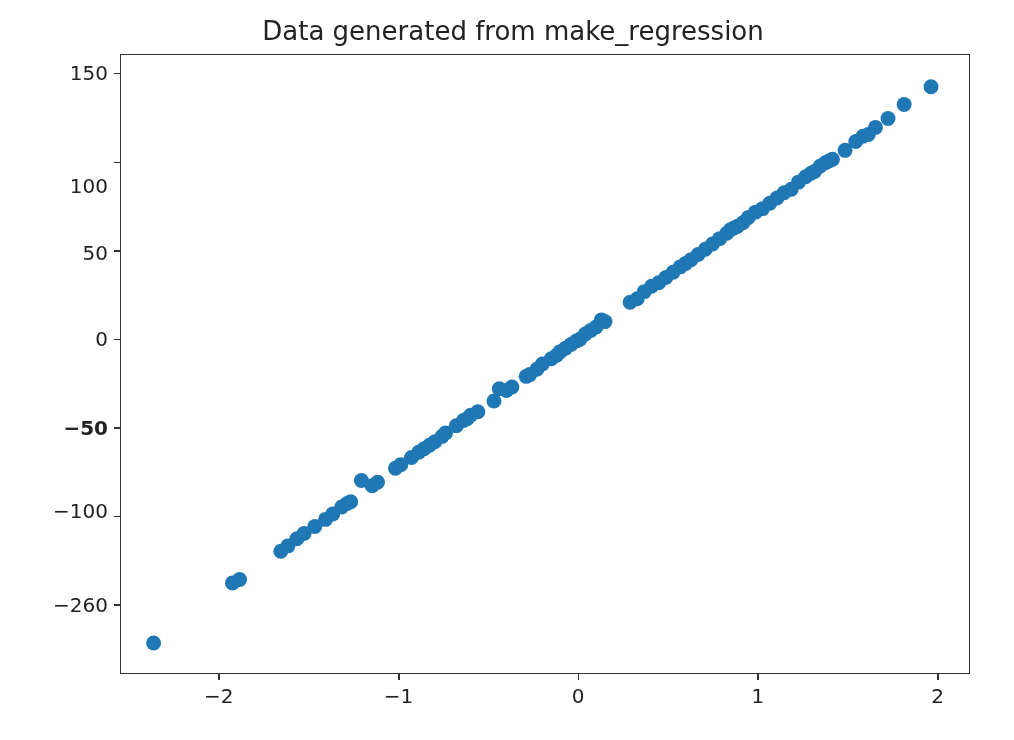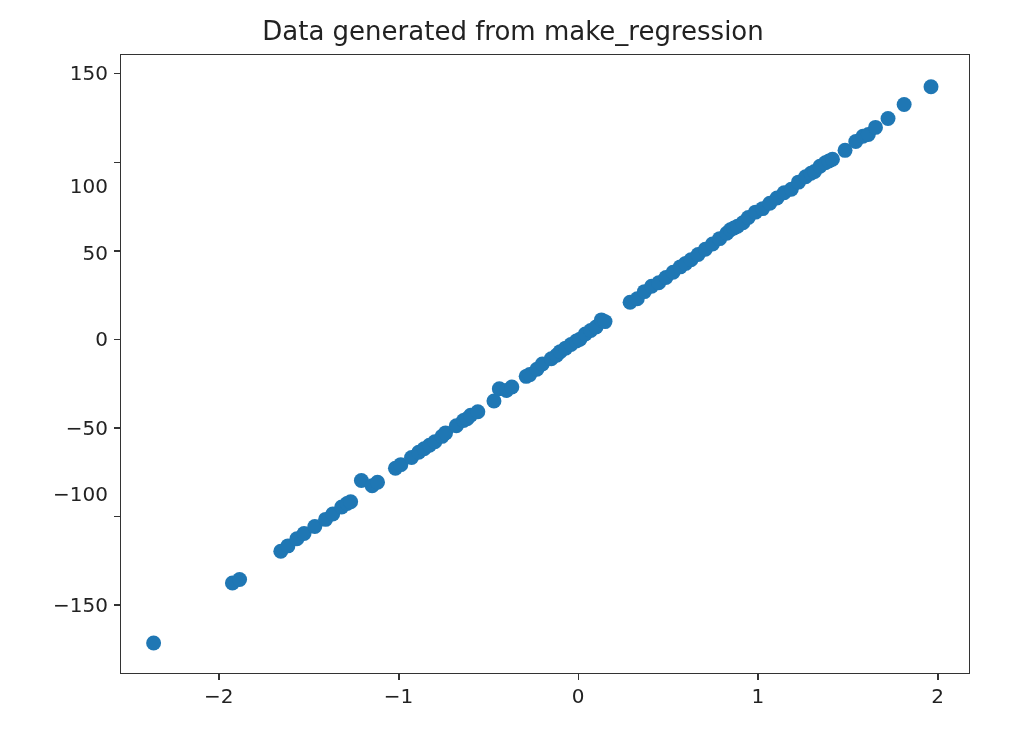--- a/index.html
+++ b/index.html
@@ -169,25 +169,25 @@
     <div class="tick-label-x" style="left: 218.837px; top: 684px;">−2</div>
     <div class="tick-mark" style="left: 398.041px; top: 674px; width: 1.5px; height: 6px;"></div>
     <div class="tick-label-x" style="left: 398.541px; top: 684px;">−1</div>
     <div class="tick-mark" style="left: 577.745px; top: 674px; width: 1.5px; height: 6px;"></div>
     <div class="tick-label-x" style="left: 578.245px; top: 684px;">0</div>
     <div class="tick-mark" style="left: 757.449px; top: 674px; width: 1.5px; height: 6px;"></div>
     <div class="tick-label-x" style="left: 757.949px; top: 684px;">1</div>
     <div class="tick-mark" style="left: 937.153px; top: 674px; width: 1.5px; height: 6px;"></div>
     <div class="tick-label-x" style="left: 937.653px; top: 684px;">2</div>
     <div class="tick-mark" style="left: 114px; top: 604.414px; width: 6px; height: 1.5px;"></div>
-    <div class="tick-label-y" style="left: 108px; top: 604.914px;">−150</div>
+    <div class="tick-label-y" style="left: 108px; top: 604.914px;">−260</div>
     <div class="tick-mark" style="left: 114px; top: 515.843px; width: 6px; height: 1.5px;"></div>
-    <div class="tick-label-y" style="left: 108px; top: 494px;">−100</div>
+    <div class="tick-label-y" style="left: 108px; top: 511px;">−100</div>
     <div class="tick-mark" style="left: 114px; top: 427.271px; width: 6px; height: 1.5px;"></div>
-    <div class="tick-label-y" style="left: 108px; top: 427.771px;">−50</div>
+    <div class="tick-label-y" style="left: 108px; top: 427.771px; font-weight: bold;">−50</div>
     <div class="tick-mark" style="left: 114px; top: 338.7px; width: 6px; height: 1.5px;"></div>
     <div class="tick-label-y" style="left: 108px; top: 339.2px;">0</div>
     <div class="tick-mark" style="left: 114px; top: 250.129px; width: 6px; height: 1.5px;"></div>
     <div class="tick-label-y" style="left: 108px; top: 253px;">50</div>
     <div class="tick-mark" style="left: 114px; top: 161.557px; width: 6px; height: 1.5px;"></div>
     <div class="tick-label-y" style="left: 108px; top: 162.057px; margin-top: 24px;">100</div>
     <div class="tick-mark" style="left: 114px; top: 72.9857px; width: 6px; height: 1.5px;"></div>
     <div class="tick-label-y" style="left: 108px; top: 73.4857px;">150</div>
   </div>
 

